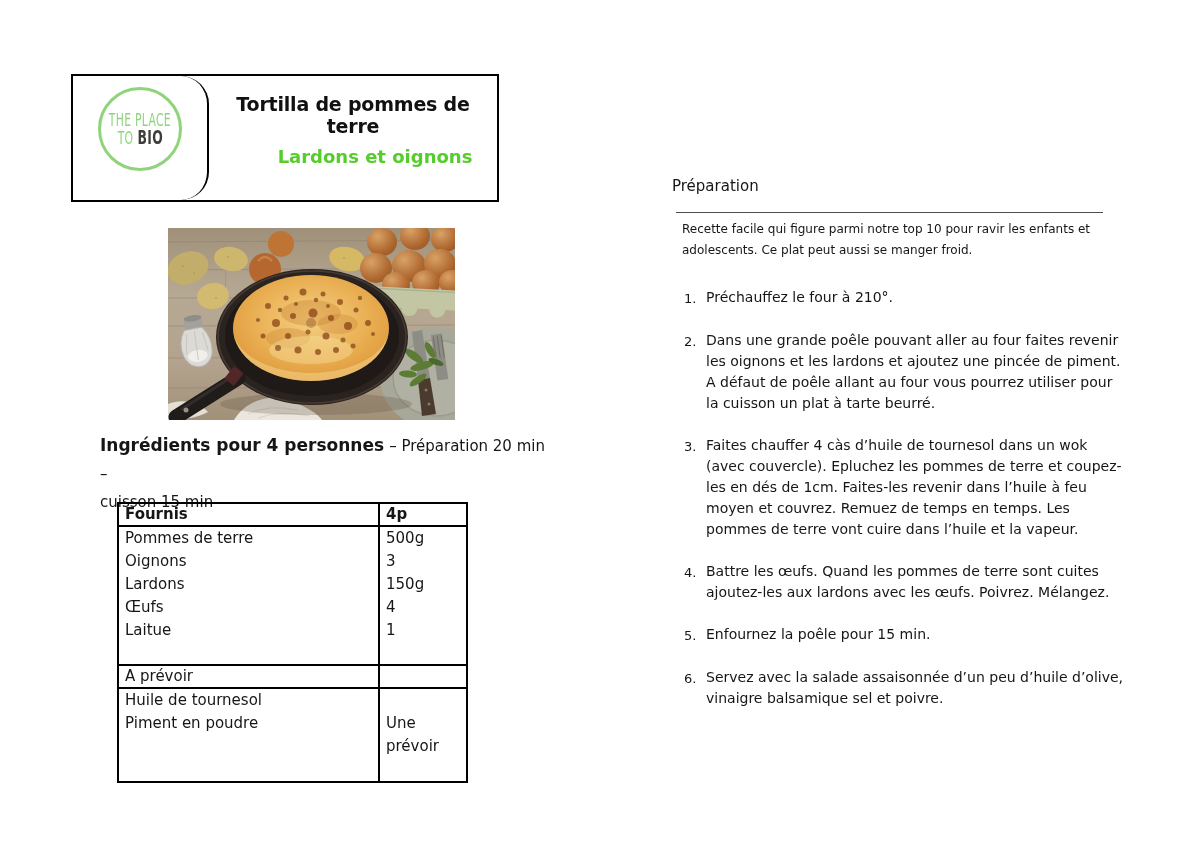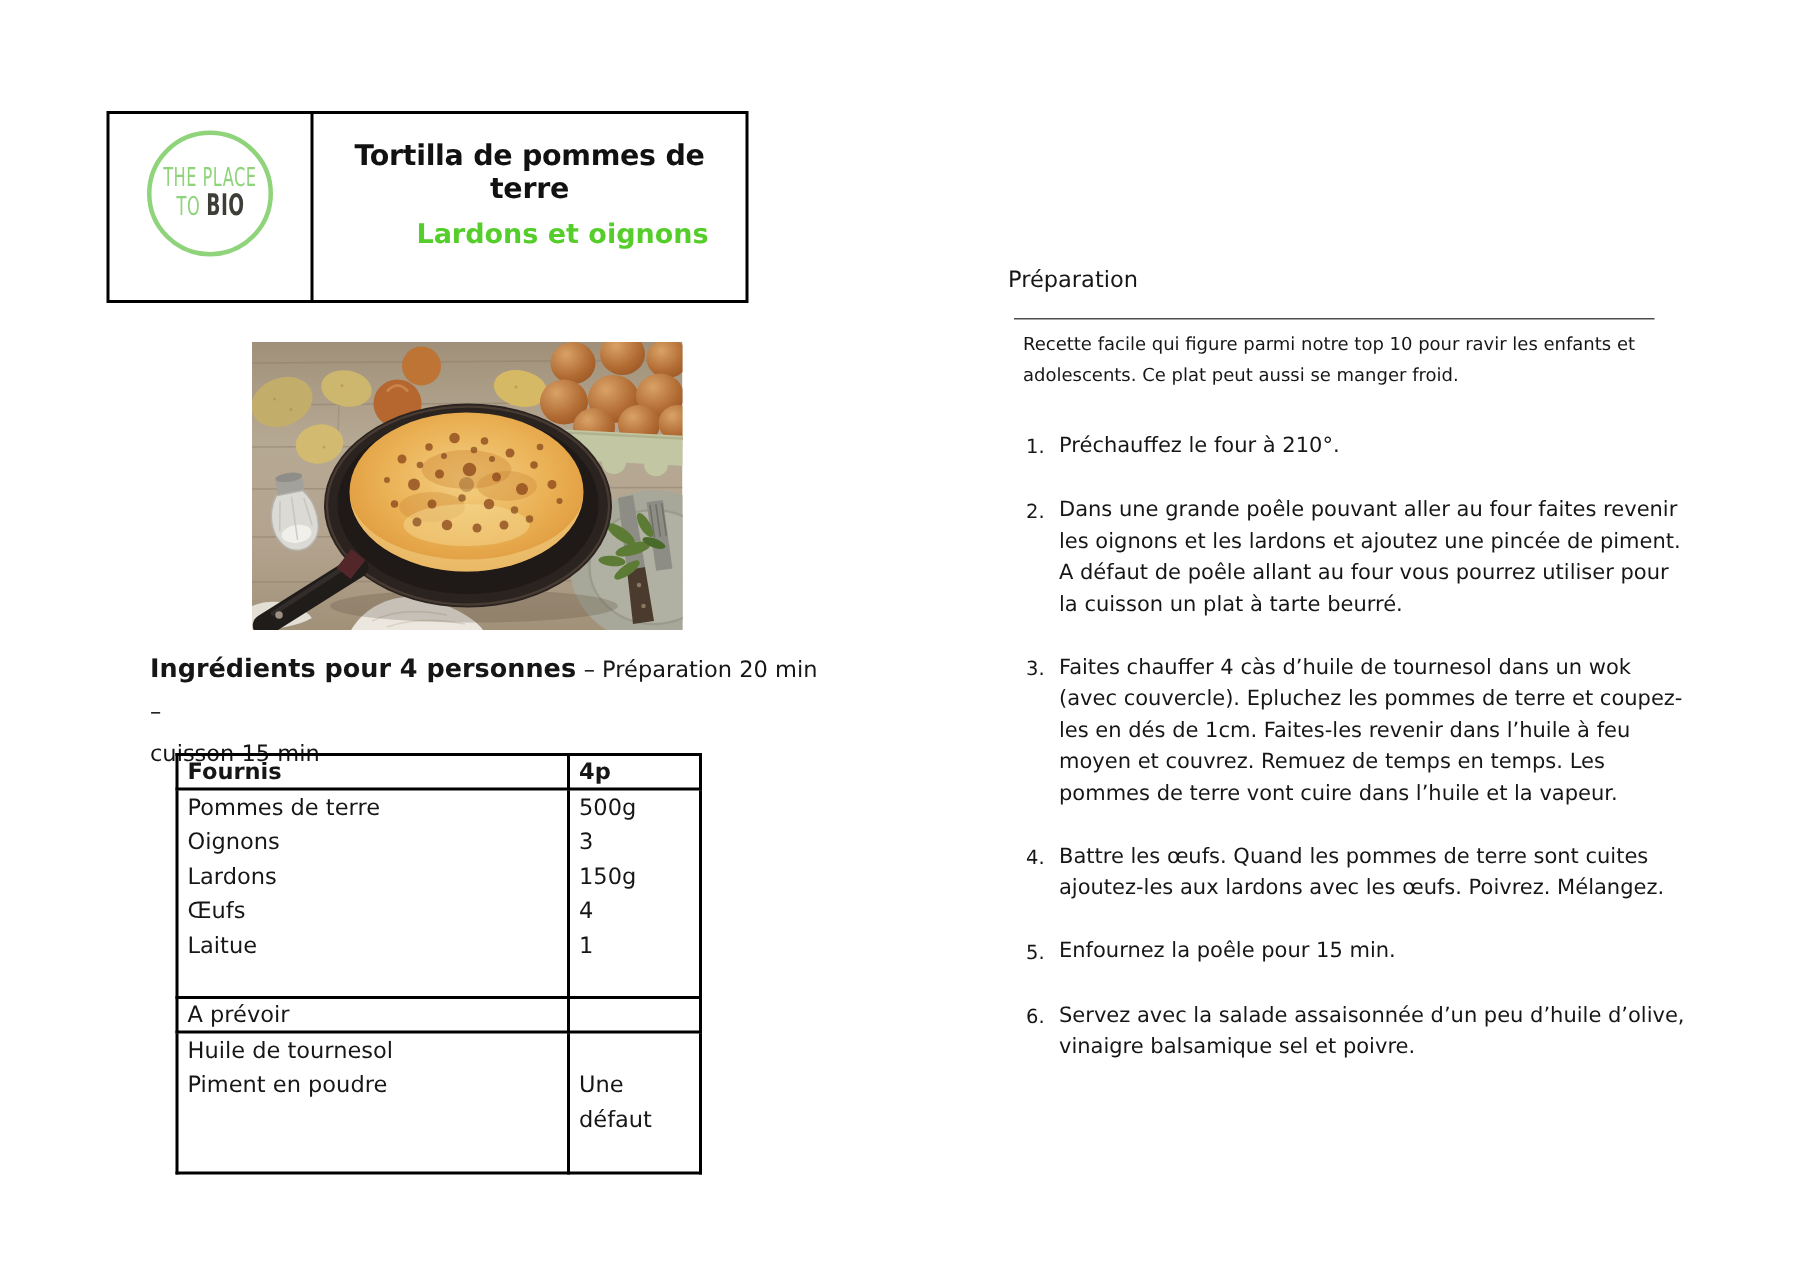--- a/index.html
+++ b/index.html
@@ -9,21 +9,21 @@
     overflow:hidden;
   }
 
   
   .header-box {
     position:absolute; left:71px; top:74px; width:428px; height:128px;
     border:2px solid #000; box-sizing:border-box; display:flex;
   }
   .logo-cell {
     width:136px; flex:none; border-right:2px solid #000; box-sizing:border-box;
-    display:flex; justify-content:center; align-items:flex-start;
+    display:flex; justify-content:center; align-items:flex-start;border-radius:28px;
   }
   .logo-circle {
     margin-top:11px; width:84px; height:84px; border:3px solid #8fd47b;
     border-radius:50%; box-sizing:border-box;
     display:flex; flex-direction:column; align-items:center; justify-content:center;
   }
   .logo-line { white-space:nowrap; transform:scale(0.8,1.28); line-height:17px; }
   .logo-green { color:#8fd47b; font-size:13.5px; letter-spacing:0.4px; }
   .logo-bio   { color:#3e3e39; font-weight:bold; font-size:15.5px; letter-spacing:0.4px; }
   .title-cell { flex:1; text-align:center; padding-top:17px; }
@@ -285,21 +285,21 @@
       <td class="c1">A prévoir</td>
       <td></td>
     </tr>
     <tr class="block2">
       <td class="c1">
         <div class="line">Huile de tournesol</div>
         <div class="line">Piment en poudre</div>
       </td>
       <td>
         <div class="line"></div>
-        <div class="line">Une défaut</div>
+        <div class="line">Une prévoir</div>
       </td>
     </tr>
   </tbody>
     </table>
 
   <div class="prep-title">Préparation</div>
   <div class="prep-rule"></div>
   <div class="prep-intro">Recette facile qui figure parmi notre top 10 pour ravir les enfants et adolescents. Ce plat peut aussi se manger froid.</div>
 
   <div class="prep-steps">

